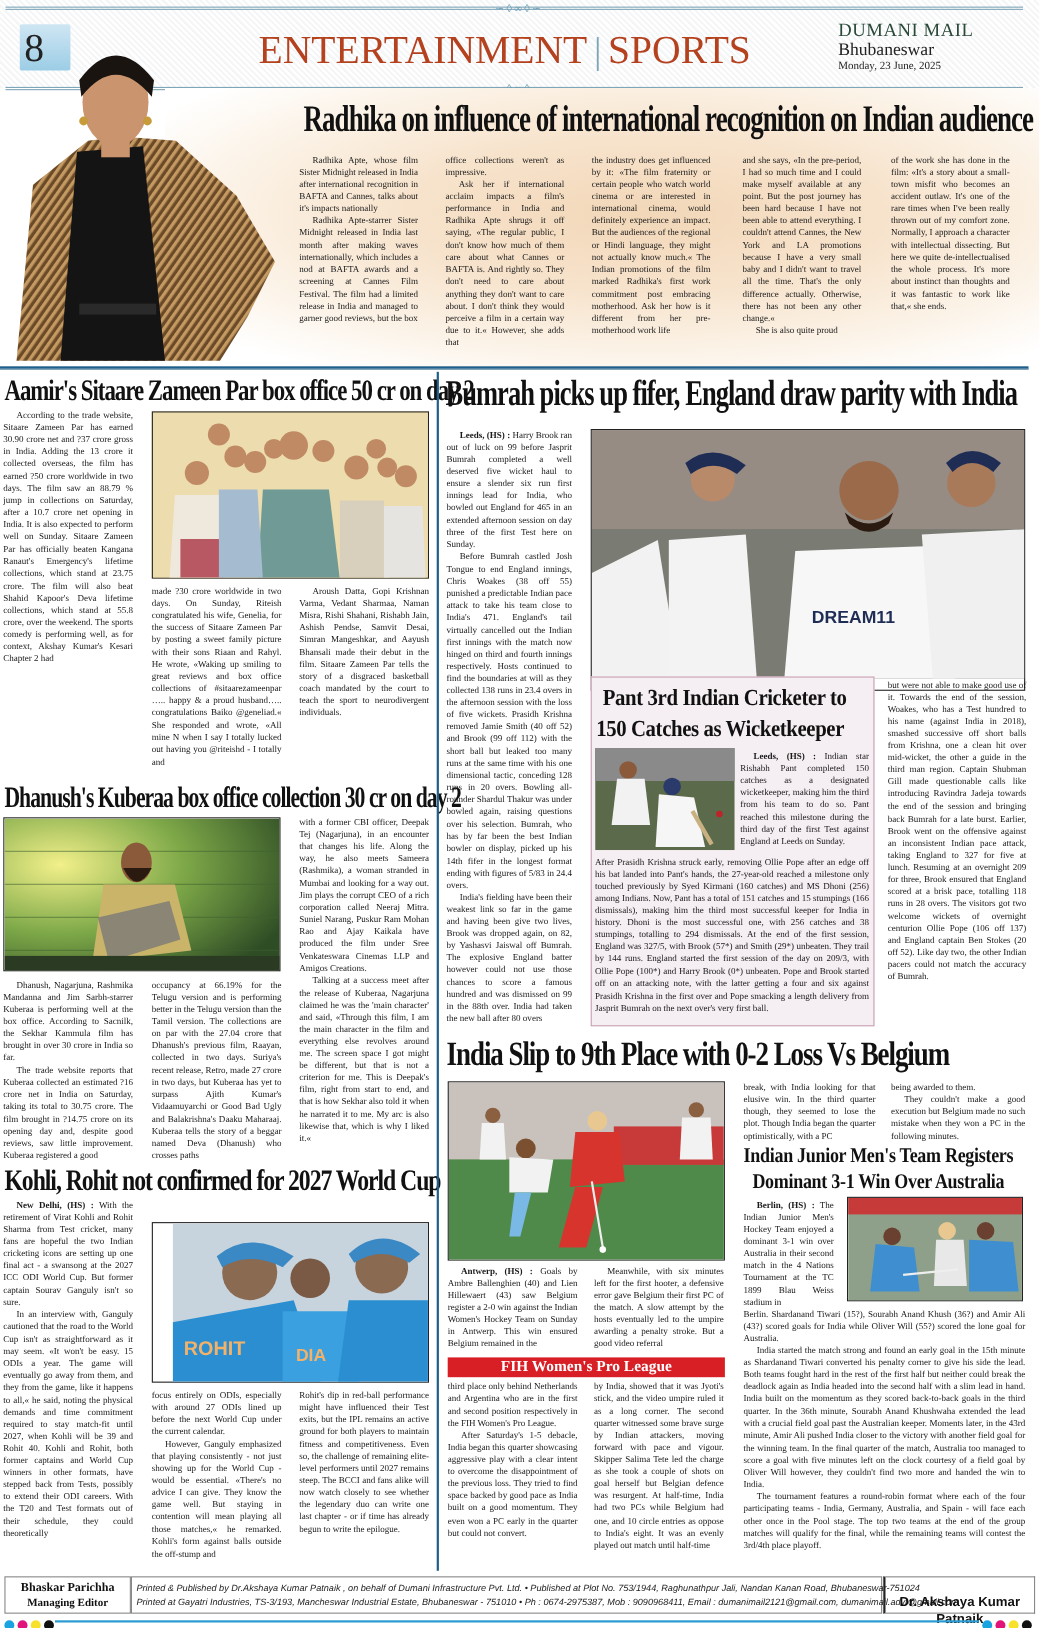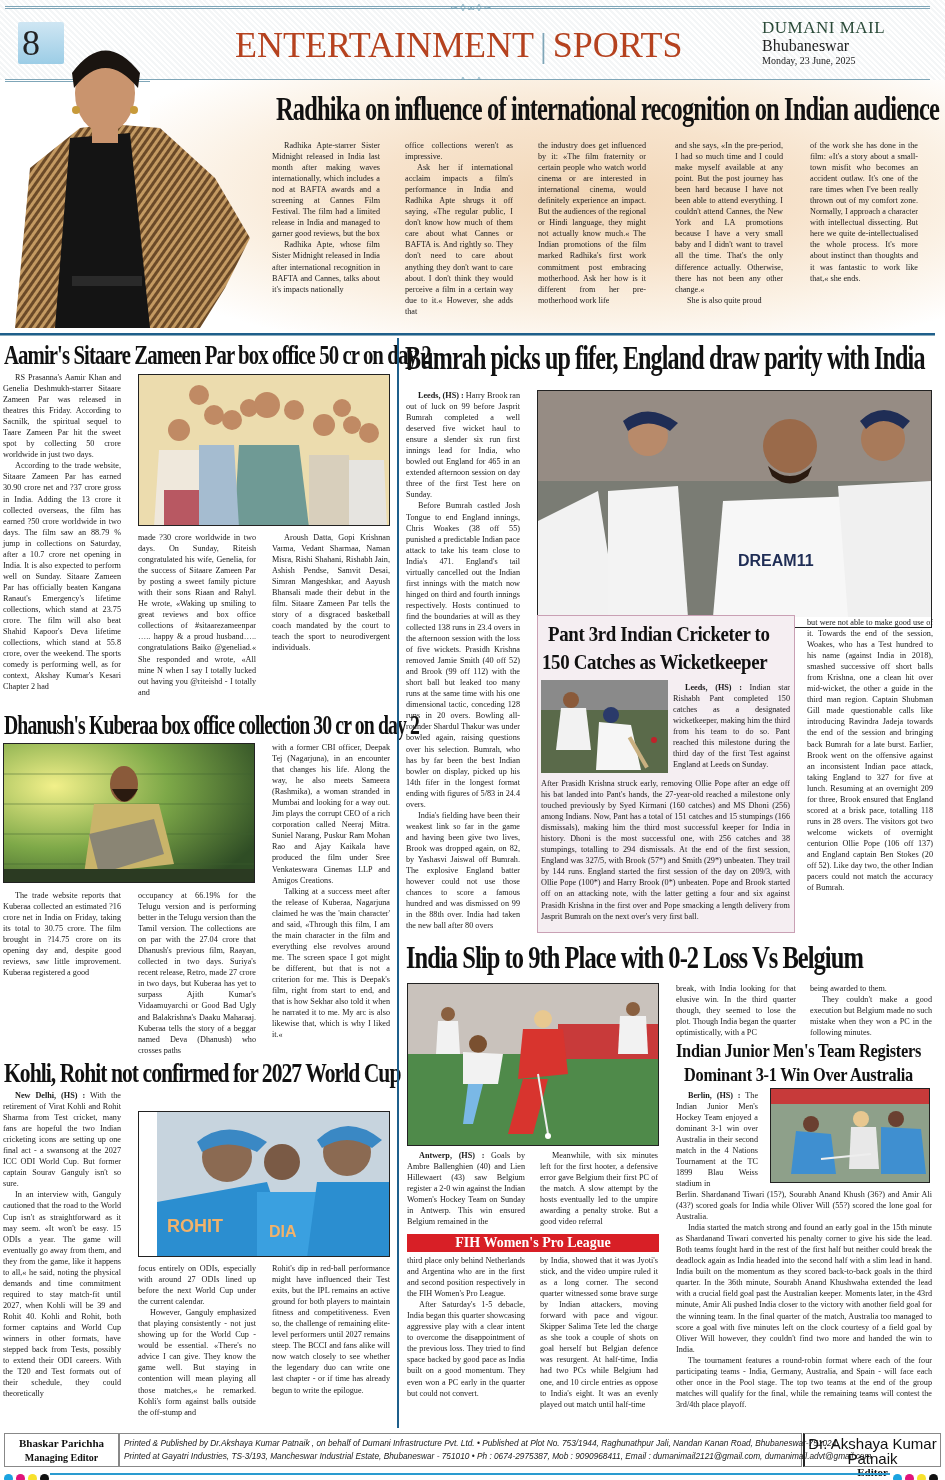--- a/index.html
+++ b/index.html
@@ -63,42 +63,41 @@
     <rect x="72" y="248" width="70" height="10" fill="#2a2a2a"></rect>
     <ellipse cx="105" cy="65" rx="30" ry="40" fill="#c9946e"></ellipse>
     <path d="M72 45 Q105 0 140 45 L138 60 Q105 20 74 60 Z" fill="#1a1410"></path>
     <rect x="92" y="95" width="26" height="20" fill="#c9946e"></rect>
     <circle cx="76" cy="82" r="4" fill="#c79a3a"></circle>
       <circle cx="134" cy="82" r="4" fill="#c79a3a"></circle>
   </svg>
 </div>
 <div class="abs radhika-headline head-cond">Radhika on influence of international recognition on Indian audience</div>
 <div class="abs body-text radhika-col" style="left:272px;">
+  <p>Radhika Apte, whose film Sister Midnight released in India after international recognition in BAFTA and Cannes, talks about it's impacts nationally</p>
   <p>Radhika Apte-starrer Sister Midnight released in India last month after making waves internationally, which includes a nod at BAFTA awards and a screening at Cannes Film Festival. The film had a limited release in India and managed to garner good reviews, but the box</p>
-  <p>Radhika Apte, whose film Sister Midnight released in India after international recognition in BAFTA and Cannes, talks about it's impacts nationally</p>
 </div>
 <div class="abs body-text radhika-col" style="left:405px;">
   <p class="noind">office collections weren't as impressive.</p>
   <p>Ask her if international acclaim impacts a film's performance in India and Radhika Apte shrugs it off saying, «The regular public, I don't know how much of them care about what Cannes or BAFTA is. And rightly so. They don't need to care about anything they don't want to care about. I don't think they would perceive a film in a certain way due to it.« However, she adds that</p>
 </div>
 <div class="abs body-text radhika-col" style="left:538px;">
   <p class="noind">the industry does get influenced by it: «The film fraternity or certain people who watch world cinema or are interested in international cinema, would definitely experience an impact. But the audiences of the regional or Hindi language, they might not actually know much.« The Indian promotions of the film marked Radhika's first work commitment post embracing motherhood. Ask her how is it different from her pre-motherhood work life</p>
 </div>
 <div class="abs body-text radhika-col" style="left:675px;">
   <p class="noind">and she says, «In the pre-period, I had so much time and I could make myself available at any point. But the post journey has been hard because I have not been able to attend everything. I couldn't attend Cannes, the New York and LA promotions because I have a very small baby and I didn't want to travel all the time. That's the only difference actually. Otherwise, there has not been any other change.«</p>
   <p>She is also quite proud</p>
 </div>
 <div class="abs body-text radhika-col" style="left:810px;">
   <p class="noind">of the work she has done in the film: «It's a story about a small-town misfit who becomes an accident outlaw. It's one of the rare times when I've been really thrown out of my comfort zone. Normally, I approach a character with intellectual dissecting. But here we quite de-intellectualised the whole process. It's more about instinct than thoughts and it was fantastic to work like that,« she ends.</p>
 </div>
 <div class="abs hr-blue" style="left:0;top:333px;width:935px;"></div>
 
 <div class="abs head-cond" style="left:4px;top:340px;font-size:27px;transform:scaleX(0.77);">Aamir's Sitaare Zameen Par box office 50 cr on day 2</div>
 <div class="abs body-text" style="left:3px;top:372px;width:118px;">
-  <p>RS Prasanna's Aamir Khan and Genelia Deshmukh-starrer Sitaare Zameen Par was released in theatres this Friday. According to Sacnilk, the spiritual sequel to Taare Zameen Par hit the sweet spot by collecting 50 crore worldwide in just two days.</p>
   <p>According to the trade website, Sitaare Zameen Par has earned 30.90 crore net and ?37 crore gross in India. Adding the 13 crore it collected overseas, the film has earned ?50 crore worldwide in two days. The film saw an 88.79 % jump in collections on Saturday, after a 10.7 crore net opening in India. It is also expected to perform well on Sunday. Sitaare Zameen Par has officially beaten Kangana Ranaut's Emergency's lifetime collections, which stand at 23.75 crore. The film will also beat Shahid Kapoor's Deva lifetime collections, which stand at 55.8 crore, over the weekend. The sports comedy is performing well, as for context, Akshay Kumar's Kesari Chapter 2 had</p>
 </div>
 <div class="abs photo" style="left:138px;top:374px;width:252px;height:152px;background:#e9d9a6;">
   <svg width="252" height="152" viewBox="0 0 252 152">
     <rect width="252" height="152" fill="#ecdcae"></rect>
     <g fill="#c08a64">
       <circle cx="40" cy="55" r="11"></circle>
         <circle cx="60" cy="20" r="10"></circle>
         <circle cx="75" cy="40" r="10"></circle>
       <circle cx="93" cy="45" r="10"></circle>
@@ -143,21 +142,22 @@
         <line x1="0" y1="120" x2="252" y2="120"></line>
     </g>
     <ellipse cx="120" cy="40" rx="14" ry="18" fill="#8a5a3a"></ellipse>
     <path d="M108 45 Q120 70 134 45 Z" fill="#2a1a10"></path>
     <path d="M90 60 L155 60 L170 120 L80 130 Z" fill="#c9b46a"></path>
     <path d="M85 90 L150 75 L160 110 L95 130 Z" fill="#8a8574"></path>
     <rect x="0" y="125" width="252" height="15" fill="#2b3a22"></rect>
   </svg>
 </div>
 <div class="abs body-text" style="left:3px;top:890px;width:118px;">
-  <p>The trade website reports that Kuberaa collected an estimated ?16 crore net in India on Friday, taking its total to 30.75 crore. The film brought in ?14.75 crore on its opening day and, despite good reviews, saw little improvement. Kuberaa registered a good</p>
+  <p>Dhanush, Nagarjuna, Rashmika Mandanna and Jim Sarbh-starrer Kuberaa is performing well at the box office. According to Sacnilk, the Sekhar Kammula film has brought in over 30 crore in India so far.</p>
+  <p>The trade website reports that Kuberaa collected an estimated ?16 crore net in India on Saturday, taking its total to 30.75 crore. The film brought in ?14.75 crore on its opening day and, despite good reviews, saw little improvement. Kuberaa registered a good</p>
 </div>
 <div class="abs body-text" style="left:138px;top:890px;width:118px;">
   <p class="noind">occupancy at 66.19% for the Telugu version and is performing better in the Telugu version than the Tamil version. The collections are on par with the 27.04 crore that Dhanush's previous film, Raayan, collected in two days. Suriya's recent release, Retro, made 27 crore in two days, but Kuberaa has yet to surpass Ajith Kumar's Vidaamuyarchi or Good Bad Ugly and Balakrishna's Daaku Maharaaj. Kuberaa tells the story of a beggar named Deva (Dhanush) who crosses paths</p>
 </div>
 <div class="abs body-text" style="left:272px;top:742px;width:118px;">
   <p class="noind">with a former CBI officer, Deepak Tej (Nagarjuna), in an encounter that changes his life. Along the way, he also meets Sameera (Rashmika), a woman stranded in Mumbai and looking for a way out. Jim plays the corrupt CEO of a rich corporation called Neeraj Mitra. Suniel Narang, Puskur Ram Mohan Rao and Ajay Kaikala have produced the film under Sree Venkateswara Cinemas LLP and Amigos Creations.</p>
   <p>Talking at a success meet after the release of Kuberaa, Nagarjuna claimed he was the 'main character' and said, «Through this film, I am the main character in the film and everything else revolves around me. The screen space I got might be different, but that is not a criterion for me. This is Deepak's film, right from start to end, and that is how Sekhar also told it when he narrated it to me. My arc is also likewise that, which is why I liked it.«</p>
 </div>
 
 <div class="abs head-cond" style="left:4px;top:1058px;font-size:27px;transform:scaleX(0.8);">Kohli, Rohit not confirmed for 2027 World Cup</div>
@@ -308,21 +308,21 @@
 
 <div class="abs footer-box" style="left:4px;top:1433px;width:115px;height:34px;text-align:center;">
   <div style="font-size:11px;font-weight:bold;line-height:15px;margin-top:2px;">Bhaskar Parichha</div>
   <div style="font-size:10px;font-weight:bold;line-height:13px;">Managing Editor</div>
 </div>
 <div class="abs footer-box" style="left:119px;top:1433px;width:683px;height:34px;padding:3px 4px;">
   <div class="footer-text" style="line-height:13px;font-style:italic;">Printed &amp; Published by Dr.Akshaya Kumar Patnaik , on behalf of Dumani Infrastructure Pvt. Ltd. • Published at Plot No. 753/1944, Raghunathpur Jali, Nandan Kanan Road, Bhubaneswar-751024</div>
   <div class="footer-text" style="line-height:13px;font-style:italic;">Printed at Gayatri Industries, TS-3/193, Mancheswar Industrial Estate, Bhubaneswar - 751010 • Ph : 0674-2975387, Mob : 9090968411, Email : dumanimail2121@gmail.com, dumanimail.advt@gmail.com</div>
 </div>
 <div class="abs footer-box" style="left:803px;top:1433px;width:138px;height:34px;text-align:center;border-left:2px solid #222;">
-  <div style="font-family:'Liberation Sans',sans-serif;font-size:15px;font-weight:normal;line-height:15px;margin-top:2px;">Dr. Akshaya Kumar Patnaik</div>
+  <div style="font-family:'Liberation Sans',sans-serif;font-size:12px;font-weight:bold;line-height:15px;margin-top:15px;">Dr. Akshaya Kumar Patnaik</div>
   <div style="font-size:11px;font-weight:bold;line-height:13px;">Editor</div>
 </div>
 <div class="abs" style="left:4px;top:1469px;">
   <span class="dot" id="d0" style="background: rgb(26, 163, 224);"></span><span class="dot" id="d1" style="background: rgb(224, 20, 122);"></span><span class="dot" id="d2" style="background: rgb(247, 225, 44);"></span><span class="dot" id="d3" style="background: rgb(17, 17, 17);"></span>
 </div>
 <div class="abs" style="left:50px;top:1473px;width:840px;height:2px;background:#2a9bd0;"></div>
 <div class="abs" style="left:893px;top:1469px;">
   <span class="dot" id="e0" style="background: rgb(26, 163, 224);"></span><span class="dot" id="e1" style="background: rgb(224, 20, 122);"></span><span class="dot" id="e2" style="background: rgb(247, 225, 44);"></span><span class="dot" id="e3" style="background: rgb(17, 17, 17);"></span>
 </div>
 

